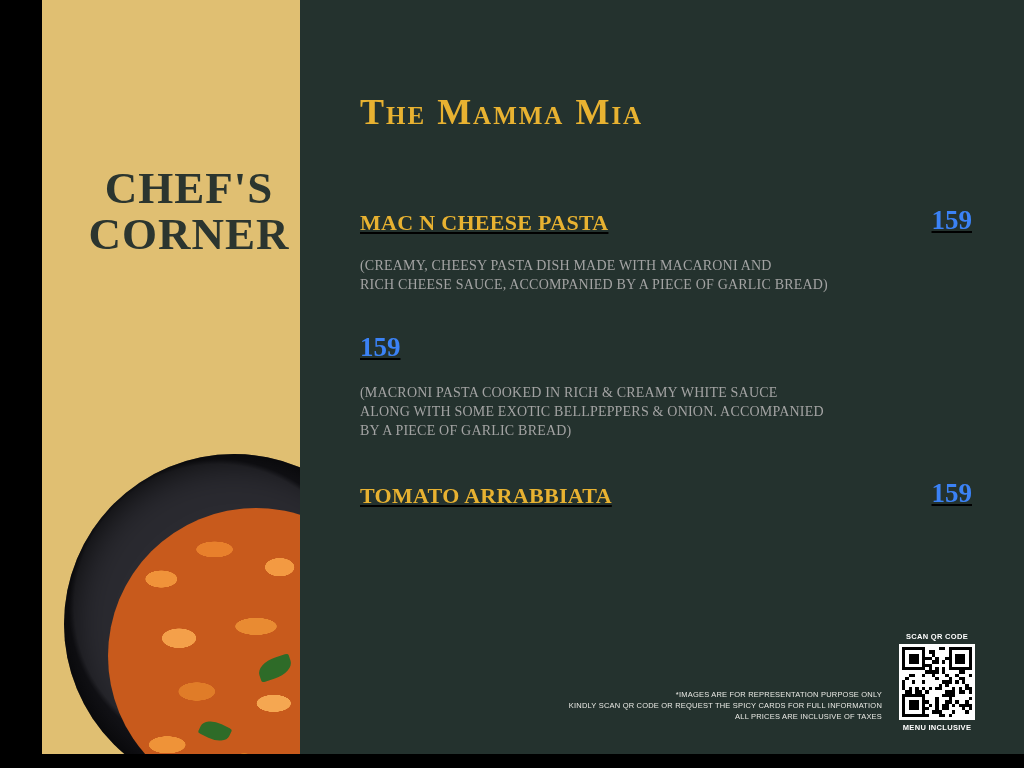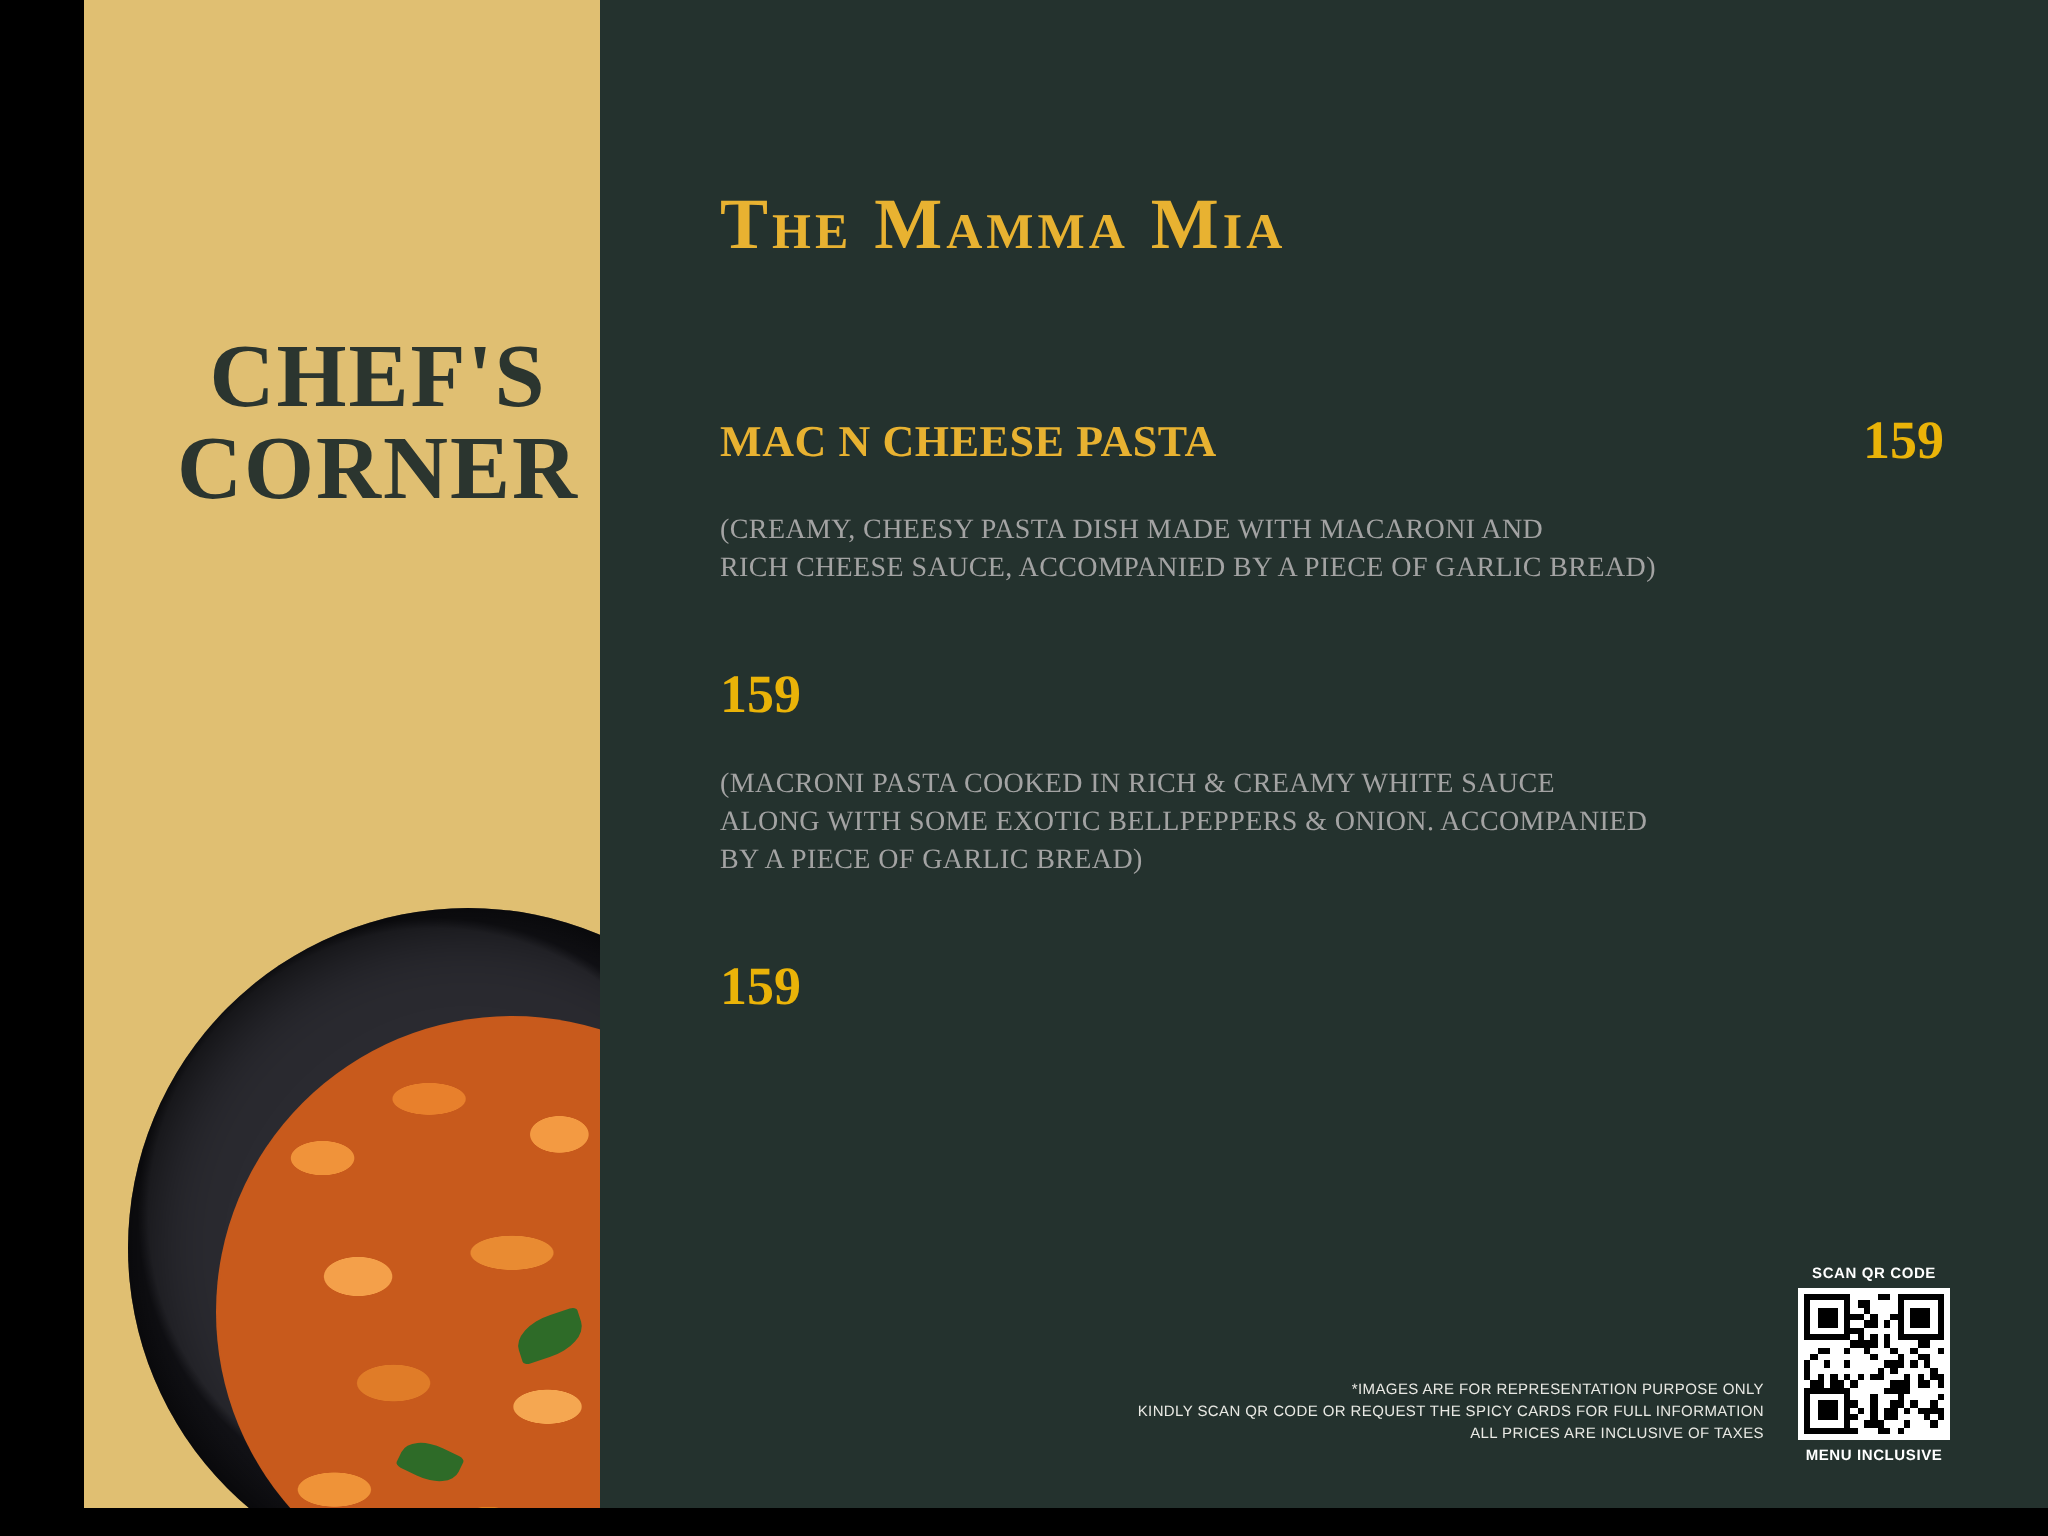--- a/index.html
+++ b/index.html
@@ -99,34 +99,34 @@
     font-family: "Liberation Serif", serif;
     font-weight: bold;
     font-size: 36px;
     line-height: 52px;
     letter-spacing: 2px;
     color: #e8b231;
     font-variant: small-caps;
   }
   .items { position: absolute; left: 360px; top: 205px; width: 620px; }
   .item { position: relative; margin-bottom: 38px; }
-  .item-row { display: flex; justify-content: space-between; align-items: center; }
+  .item-row { display: flex; justify-content: space-between; align-items: flex-end; text-decoration: underline; }
   .item-name {
     font-family: "Liberation Serif", serif;
     font-weight: bold;
     font-size: 22px;
     letter-spacing: 0.3px;
     color: #e8b231;
     text-transform: uppercase;
   }
   .item-price {
     font-family: "Liberation Serif", serif;
     font-weight: bold;
     font-size: 27px;
-    color: #eab308;
+    color: #3b82f6;
     padding-right: 8px;
   }
   .item-desc {
     margin-top: 20px;
     font-family: "Liberation Serif", serif;
     font-size: 14px;
     line-height: 19px;
     letter-spacing: 0.2px;
     color: #a3a3a3;
     text-transform: uppercase;
@@ -214,20 +214,21 @@
       <div class="item-row">
         <div class="item-price">159</div>
       </div>
       <div class="item-desc">(MACRONI PASTA COOKED IN RICH &amp;  CREAMY  WHITE SAUCE
 ALONG WITH SOME EXOTIC BELLPEPPERS &amp; ONION. ACCOMPANIED
 BY A PIECE OF GARLIC BREAD)</div>
     </div>
 
     <div class="item">
       <div class="item-row">
+        <div class="item-name">TOMATO ARRABBIATA</div>
         <div class="item-price">159</div>
       </div>
     </div>
   </div>
 
   <div class="disclaimer">*IMAGES ARE FOR REPRESENTATION PURPOSE ONLY
 KINDLY SCAN QR CODE OR REQUEST THE SPICY CARDS FOR FULL INFORMATION
 ALL PRICES ARE INCLUSIVE OF TAXES</div>
 
   <div class="qr-block">

